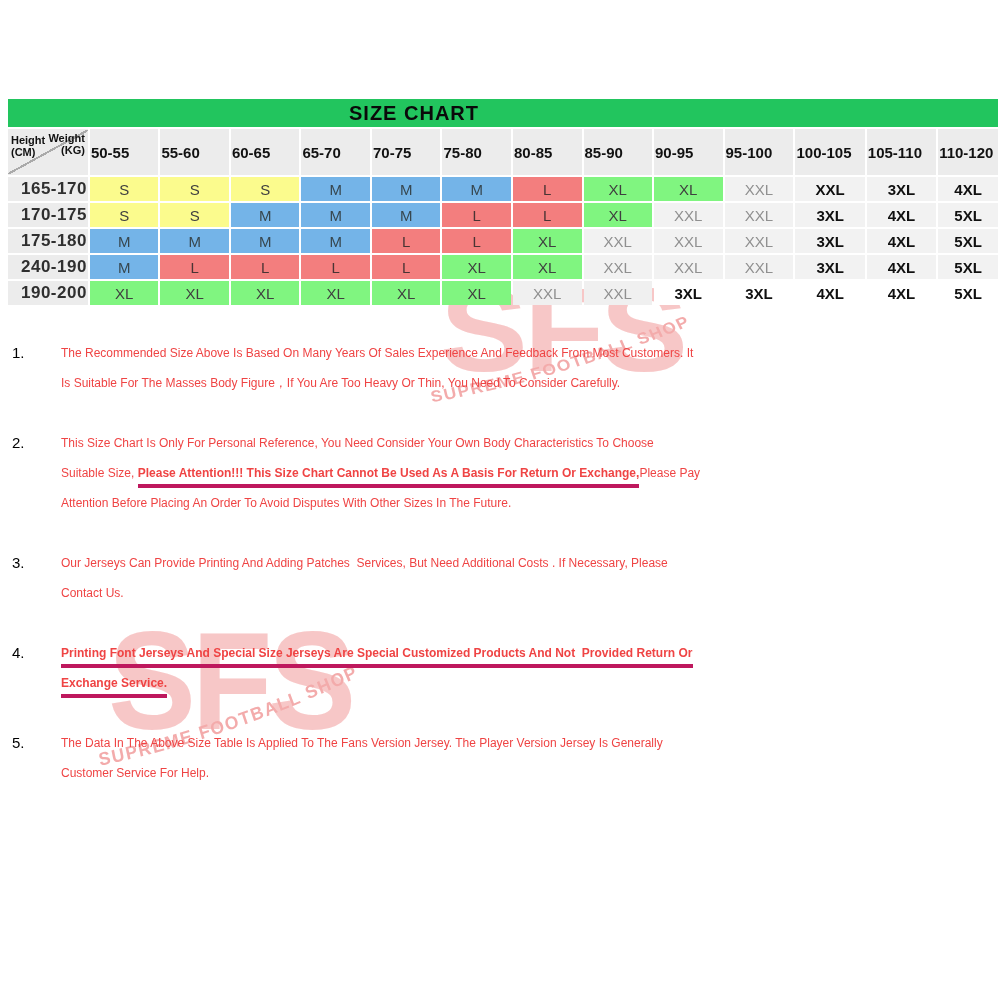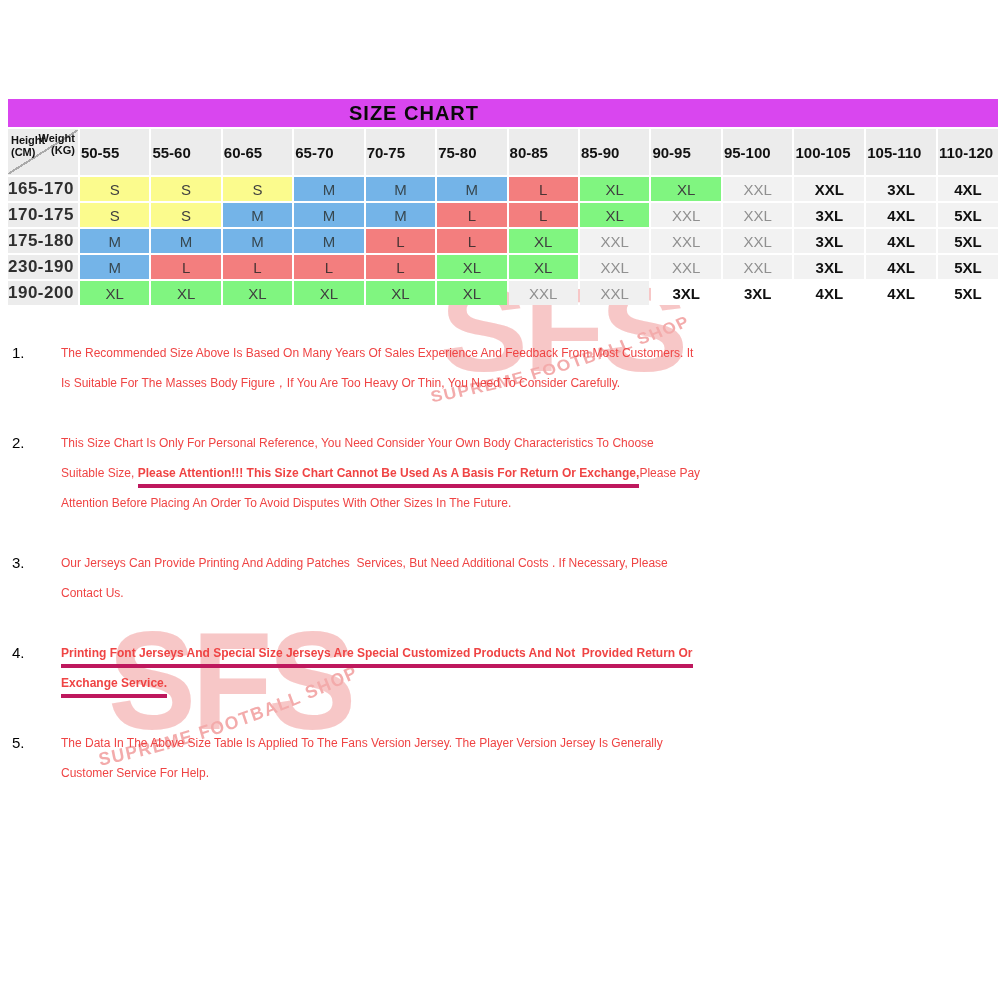--- a/index.html
+++ b/index.html
@@ -12,34 +12,34 @@
   .wm1{left:428px;top:266px;width:268px;height:140px;}
   .wm2{left:96px;top:608px;width:268px;height:162px;}
   .wm-letters{font-family:"Liberation Sans",sans-serif;font-weight:bold;font-size:128px;
     fill:#f7c2c2;letter-spacing:-4px;}
   .wm-arc{font-family:"Liberation Sans",sans-serif;font-weight:bold;font-size:17px;
     fill:#f2a3a3;letter-spacing:1.5px;}
   
   .tablewrap{position:absolute;left:6px;top:97px;z-index:1;}
   table.sizes{border-collapse:separate;border-spacing:2px;table-layout:fixed;}
   table.sizes td{overflow:hidden;white-space:nowrap;}
-  .titlebar{background:#d946ef;height:26px;font-size:20px;font-weight:bold;color:#0a0a0a;
+  .titlebar{background:#22c55e;height:26px;font-size:20px;font-weight:bold;color:#0a0a0a;
     text-align:left;padding-left:341px;letter-spacing:1px;}
   td.wh{background:#ececec;height:44px;text-align:left;font-size:15px;font-weight:bold;color:#111;}
   td.corner{background:#ececec;height:44px;padding:0;}
   .corner-inner{position:relative;width:100%;height:44px;
     background:linear-gradient(to bottom right,
       transparent calc(50% - 1px), #aaaaaa calc(50% - 1px),
       #aaaaaa calc(50% + 1px), transparent calc(50% + 1px));}
   .corner-wt{position:absolute;top:2px;right:3px;text-align:right;
     font-size:11px;font-weight:bold;line-height:12px;color:#111;}
   .corner-ht{position:absolute;bottom:16px;left:3px;text-align:left;
     font-size:11px;font-weight:bold;line-height:12px;color:#111;}
   td.hl{background:#ececec;height:22px;font-size:17px;font-weight:bold;color:#2f2f2f;
-    text-align:left;padding-left:0;letter-spacing:.5px;}
+    text-align:left;padding-left:13px;letter-spacing:.5px;}
   td.sz{height:22px;text-align:center;font-size:15px;}
   .c-y{background:#fbfb8d;color:#3f3f3f;}
   .c-b{background:#74b4e8;color:#37474f;}
   .c-r{background:#f37e7e;color:#4a3434;}
   .c-g{background:#80f580;color:#3f3f3f;}
   .c-n{background:#f2f2f2;color:#909090;}
   .c-k{background:#f2f2f2;color:#101010;font-weight:bold;}
   .c-n5{background:#f0f0f0;color:#909090;}
   .c-k5{background:#ffffff;color:#101010;font-weight:bold;}
   
@@ -160,21 +160,21 @@
             <td class="sz c-r">L</td>
             <td class="sz c-g">XL</td>
             <td class="sz c-n">XXL</td>
             <td class="sz c-n">XXL</td>
             <td class="sz c-n">XXL</td>
             <td class="sz c-k">3XL</td>
             <td class="sz c-k">4XL</td>
             <td class="sz c-k">5XL</td>
           </tr>
           <tr>
-            <td class="hl">230-190</td>
+            <td class="hl">240-190</td>
             <td class="sz c-b">M</td>
             <td class="sz c-r">L</td>
             <td class="sz c-r">L</td>
             <td class="sz c-r">L</td>
             <td class="sz c-r">L</td>
             <td class="sz c-g">XL</td>
             <td class="sz c-g">XL</td>
             <td class="sz c-n">XXL</td>
             <td class="sz c-n">XXL</td>
             <td class="sz c-n">XXL</td>

